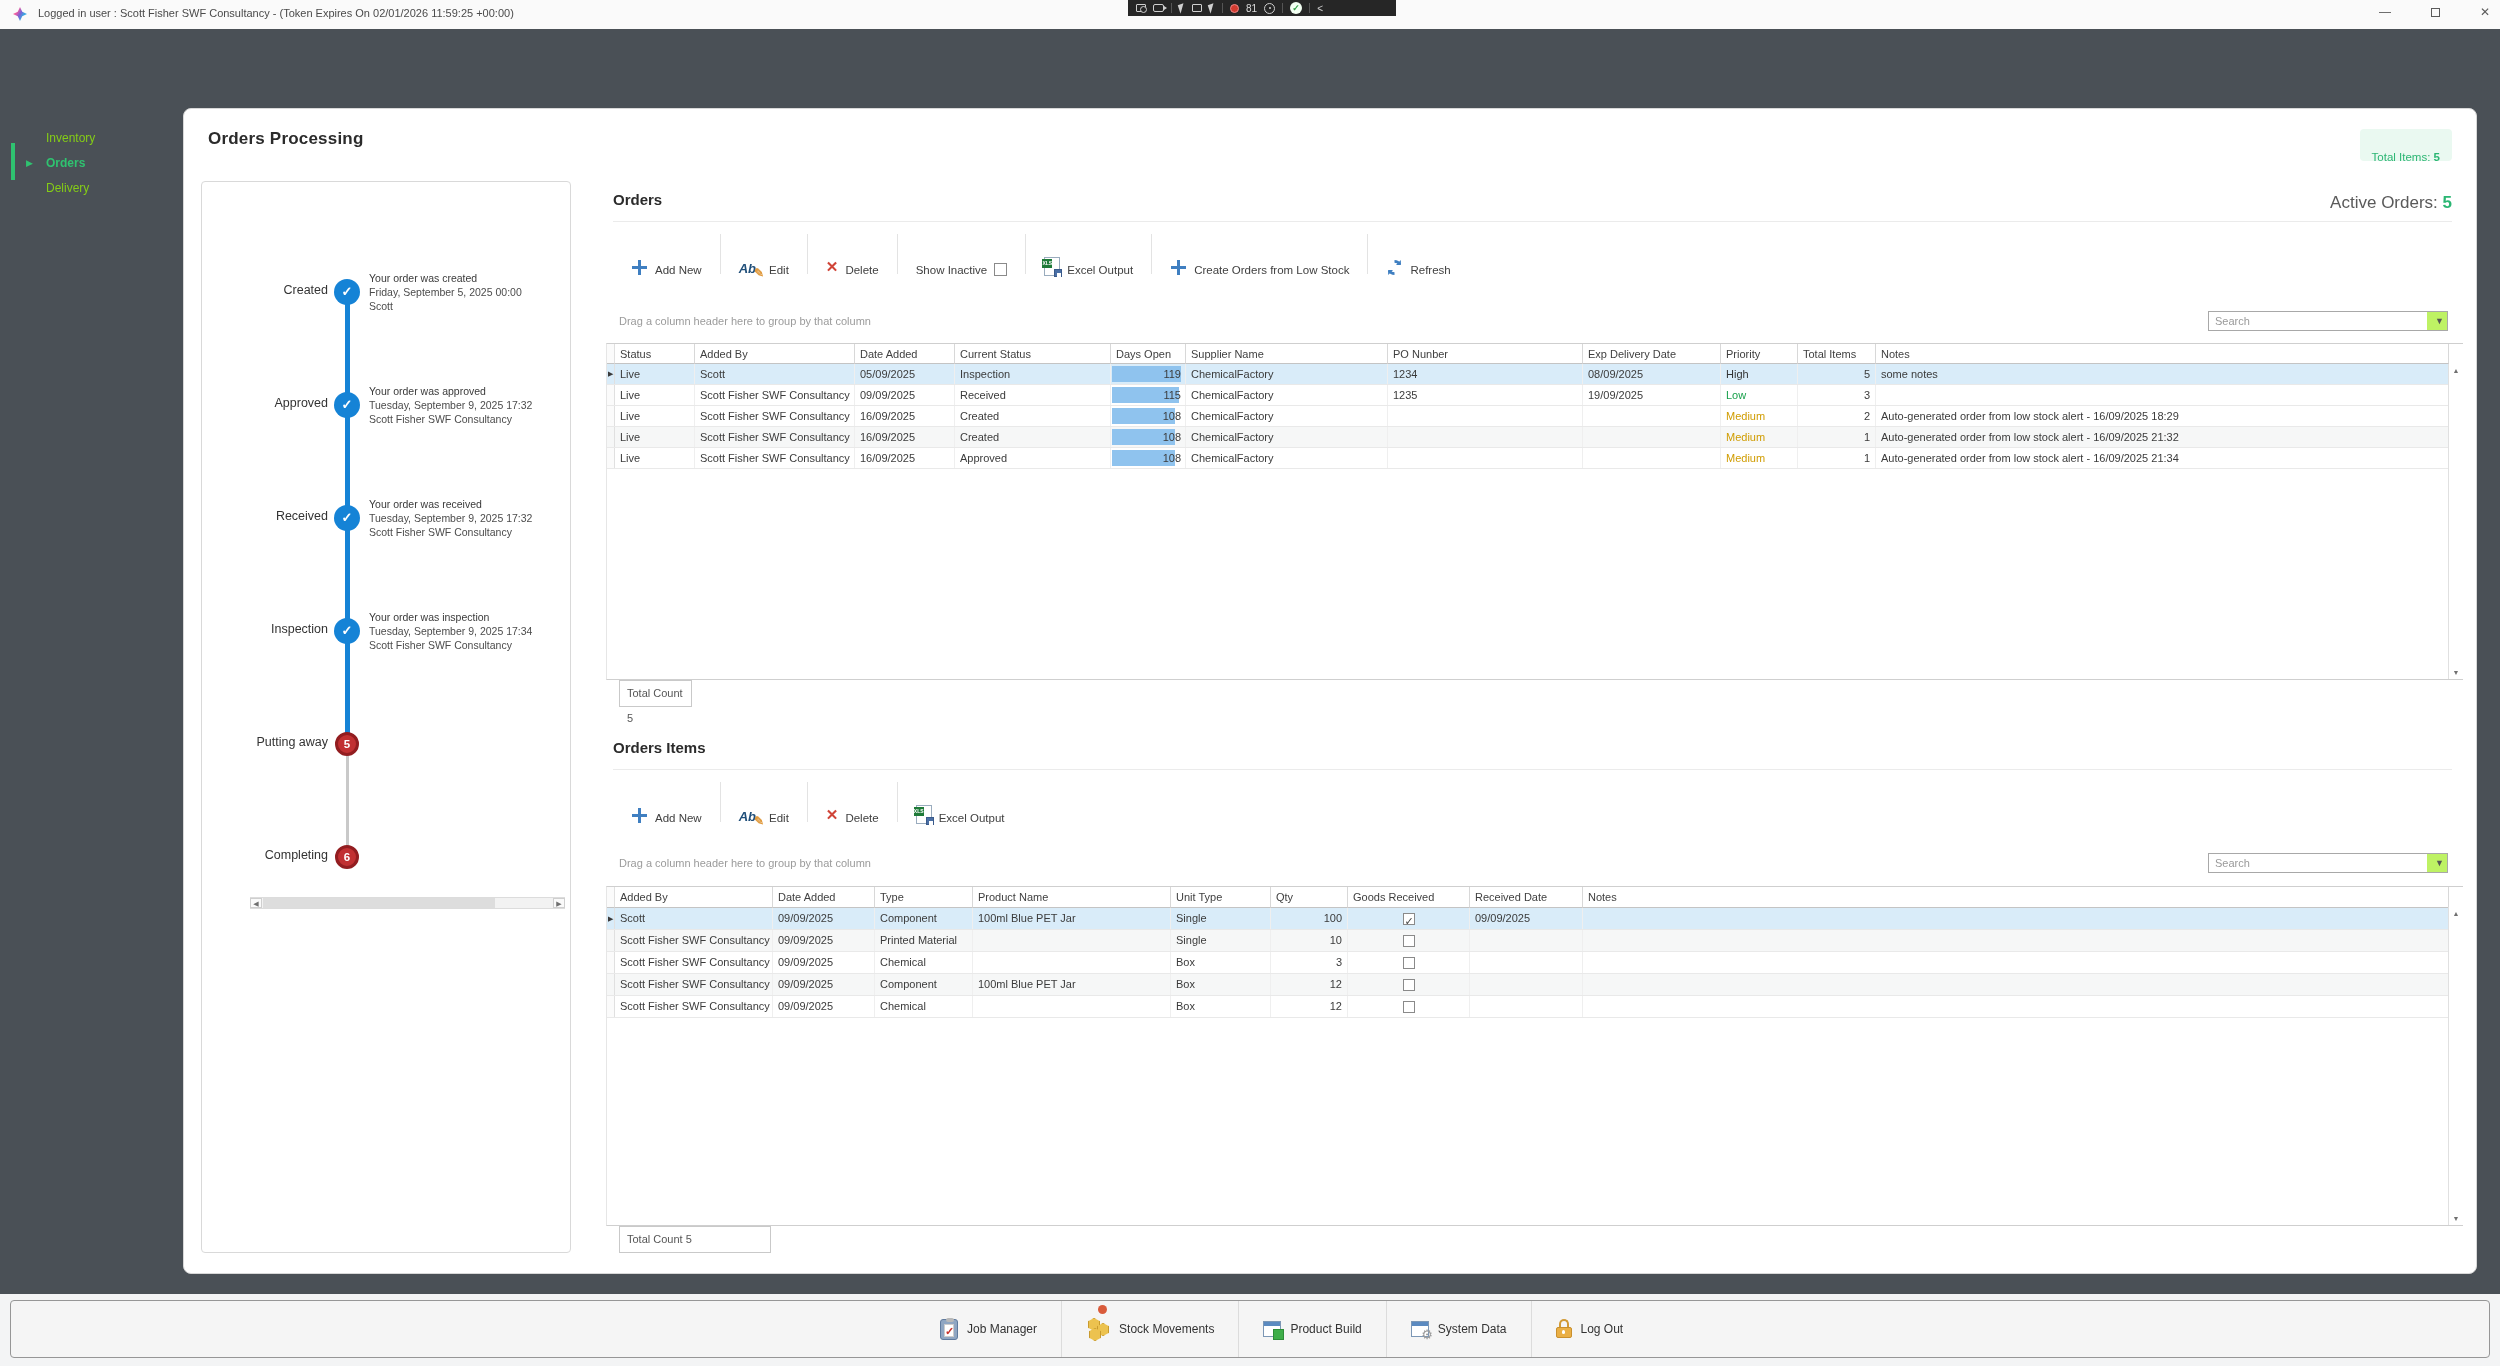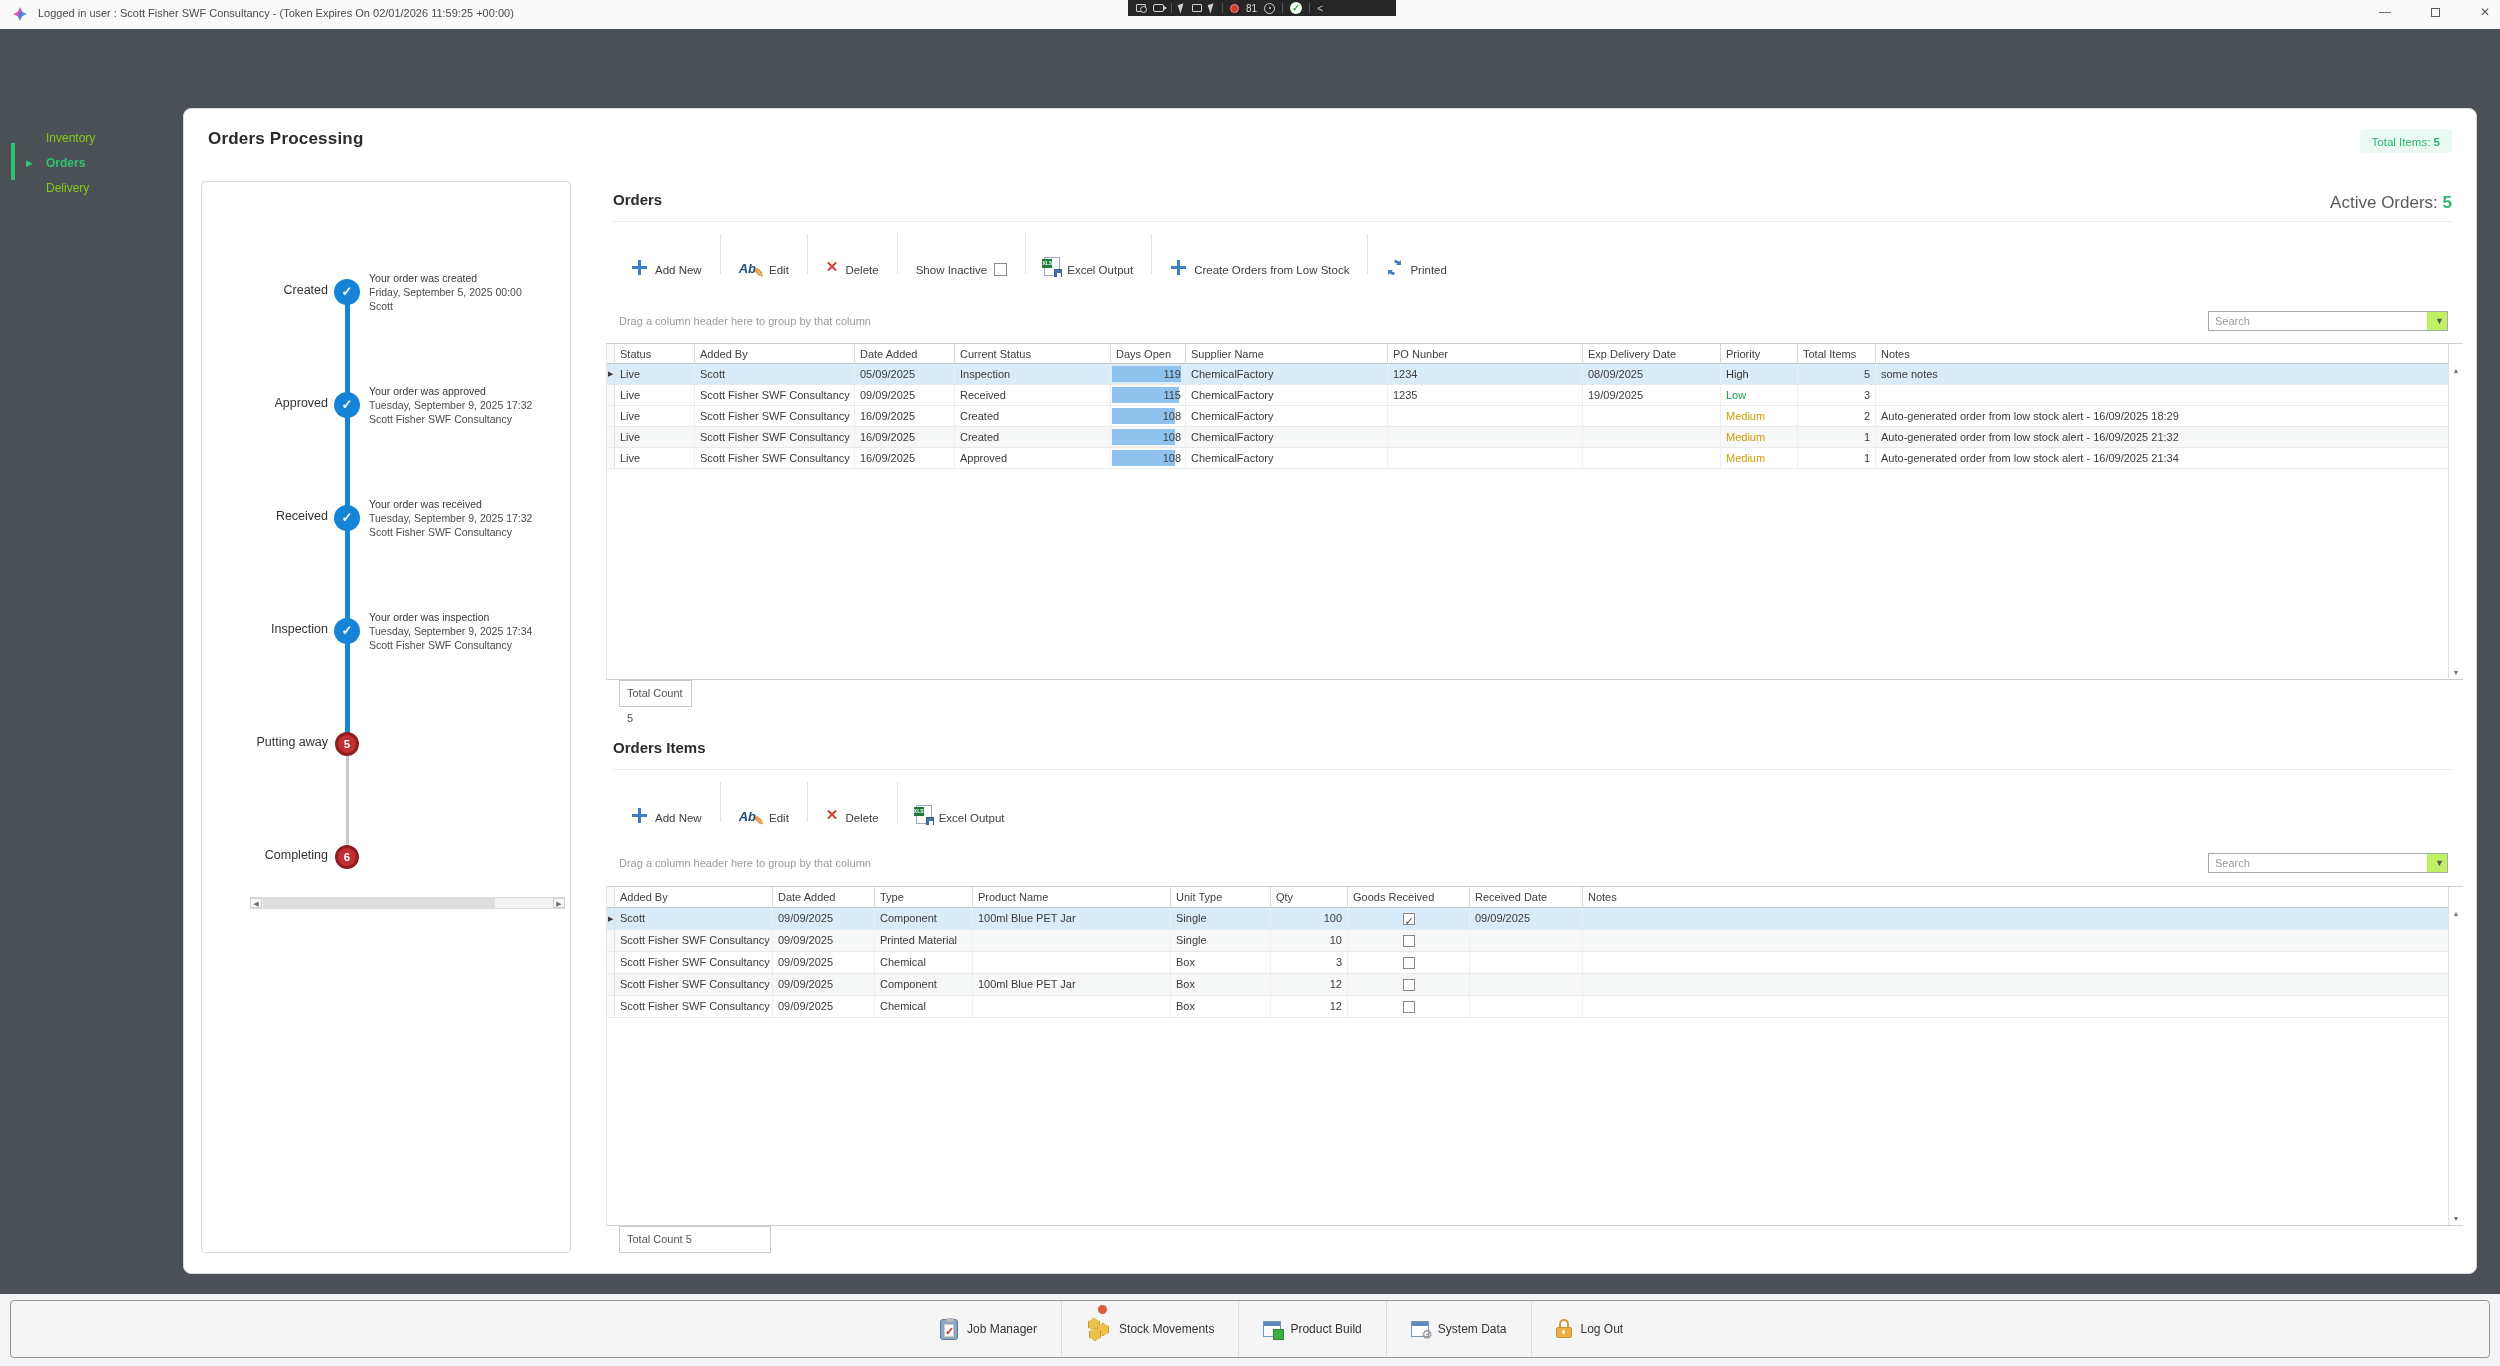--- a/index.html
+++ b/index.html
@@ -39,21 +39,21 @@
 
   
   .side-item{position:absolute;left:46px;font-size:12px;color:#84cc16;cursor:pointer}
   .side-item.active{color:#2fc370;font-weight:bold}
   #side-activebar{position:absolute;left:11px;top:143px;width:4px;height:37px;background:#2fc370}
   #side-arrow{position:absolute;left:26px;top:158px;font-size:9px;color:#2fc370}
 
   
   #card{position:absolute;left:183px;top:108px;width:2294px;height:1166px;background:#fff;border-radius:8px;border:1px solid #d8d8d8}
   #page-title{position:absolute;left:24px;top:20px;font-size:17px;font-weight:bold;color:#2b2b2b;letter-spacing:.2px}
-  #total-items-pill{position:absolute;right:24px;top:20px;height:24px;padding:1px 12px;background:#eaf9f1;border-radius:4px;
+  #total-items-pill{position:absolute;right:24px;top:20px;height:24px;padding:16px 12px;background:#eaf9f1;border-radius:4px;
     font-size:11.5px;color:#2bb673;line-height:24px}
   #total-items-pill b{font-weight:bold}
 
   
   #tlpanel{position:absolute;left:17px;top:72px;width:370px;height:1072px;border:1px solid #d9d9d9;border-radius:4px;background:#fff}
   .tl-line-blue{position:absolute;left:143px;top:110px;width:5px;height:452px;background:#1583d6}
   .tl-line-gray{position:absolute;left:144px;top:562px;width:3px;height:113px;background:#c9c9c9}
   .tl-label{position:absolute;left:0;width:126px;text-align:right;font-size:12.5px;color:#333;white-space:nowrap}
   .tl-circle{position:absolute;left:132px;width:26px;height:26px;border-radius:50%;background:#1583d6;color:#fff;text-align:center;line-height:26px;font-size:13px;font-weight:bold}
   .tl-circle.done::after{content:"✓"}
@@ -277,21 +277,21 @@
         <span>Create Orders from Low Stock</span>
       </div>
       <div class="tsep"></div>
       <div class="tbtn">
         <svg width="17" height="17" viewBox="0 0 16 16">
           <path d="M8 2.2a5.8 5.8 0 0 1 5 2.9" stroke="#3f7fc1" stroke-width="2.6" fill="none"></path>
           <path d="M14 1v4.6h-4.6z" fill="#3f7fc1"></path>
           <path d="M8 13.8a5.8 5.8 0 0 1-5-2.9" stroke="#3f7fc1" stroke-width="2.6" fill="none"></path>
           <path d="M2 15v-4.6h4.6z" fill="#3f7fc1"></path>
         </svg>
-        <span>Printed</span>
+        <span>Refresh</span>
       </div>
     </div>
 
     <div class="drag-hint" style="top:206px">Drag a column header here to group by that column</div>
     <div class="searchwrap" style="left:2024px;top:202px">
       <input placeholder="Search" style="">
       <span class="drop">▼</span>
     </div>
 
     <div class="gridwrap" style="top:234px;height:337px">

